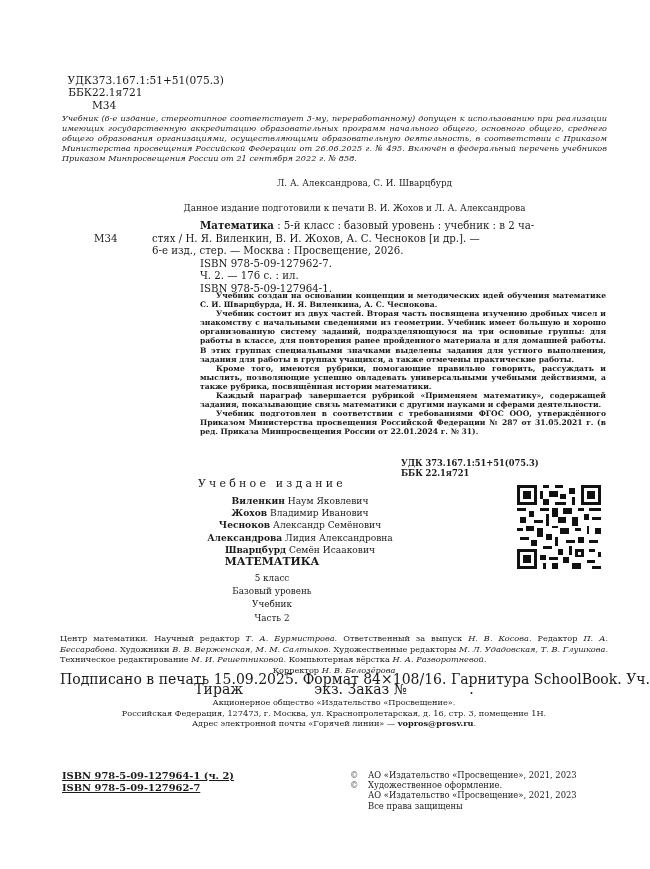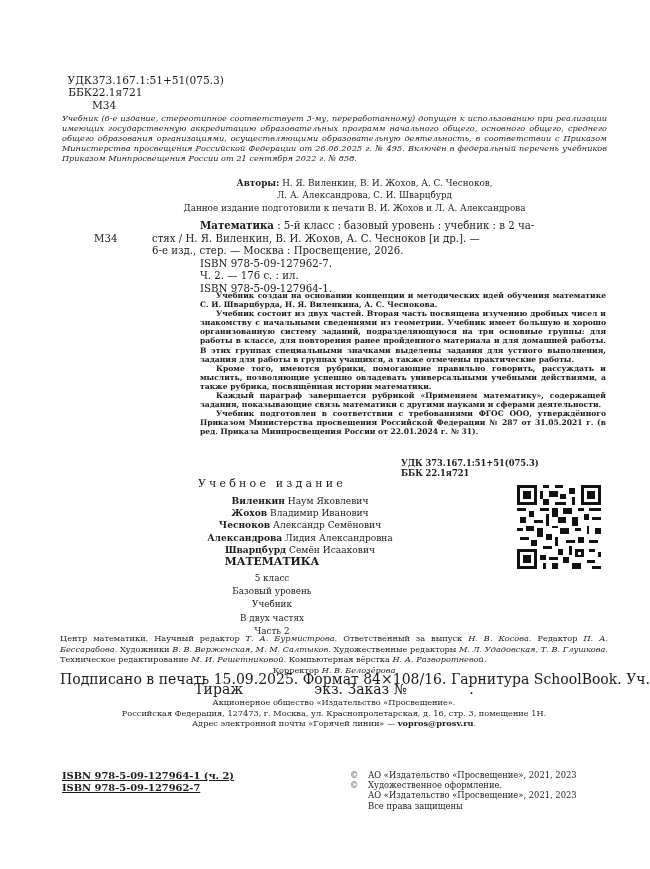--- a/index.html
+++ b/index.html
@@ -68,21 +68,20 @@
     </div>
   <div class="row">
       <span class="k"></span>
       <span>М34</span>
     </div>
 </div>
 
 <div id="approval" class="abs">Учебник (6-е издание, стереотипное соответствует 3-му, переработанному) допущен к использованию при реализации имеющих государственную аккредитацию образовательных программ начального общего, основного общего, среднего общего образования организациями, осуществляющими образовательную деятельность, в соответствии с Приказом Министерства просвещения Российской Федерации от 26.06.2025 г. № 495. Включён в федеральный перечень учебников Приказом Минпросвещения России от 21 сентября 2022 г. № 858.</div>
 
 <div id="authors" class="abs">
-  <div><span class="b">Авторы:</span><span> Н. Я. Виленкин, В. И. Жохов, А. С. Чесноков,</span></div>
   <div>Л. А. Александрова, С. И. Шварцбурд</div>
 </div>
 
 <div id="prepared" class="abs">Данное издание подготовили к печати В. И. Жохов и Л. А. Александрова</div>
 
 <div id="bib" class="abs">
   <div class="ind1 ln"><span class="b">Математика</span><span> : 5-й класс : базовый уровень : учебник : в 2 ча-</span></div>
   <div class="l2 ln"><span class="m34">М34</span><span>стях / Н. Я. Виленкин, В. И. Жохов, А. С. Чесноков [и др.]. —</span></div>
   <div class="ln">6-е изд., стер. — Москва : Просвещение, 2026.</div>
   <div class="ind2 ln">ISBN 978-5-09-127962-7.</div>
@@ -179,21 +178,20 @@
     <rect x="19" y="27" width="3" height="2"></rect>
       <rect x="26" y="28" width="3" height="1"></rect>
   </g>
 </svg>
 
 <div id="title" class="abs">
   <div class="t">МАТЕМАТИКА</div>
   <div class="s">5 класс</div>
   <div class="s">Базовый уровень</div>
   <div class="s">Учебник</div>
-  <div class="s">В двух частях</div>
   <div class="s">Часть 2</div>
 </div>
 
 <div id="credits" class="abs">
   <div><span>Центр математики. Научный редактор </span><span class="i">Т. А. Бурмистрова</span><span>. Ответственный за выпуск </span><span class="i">Н. В. Косова</span><span>. Редактор </span><span class="i">П. А. Бессарабова</span><span>. Художники </span><span class="i">В. В. Верженская, М. М. Салтыков</span><span>. Художественные редакторы </span><span class="i">М. Л. Удадовская, Т. В. Глушкова</span><span>. Техническое редактирование </span><span class="i">М. И. Решетниковой</span><span>. Компьютерная вёрстка </span><span class="i">Н. А. Разворотневой</span><span>.</span></div>
   <div class="c"><span>Корректор </span><span class="i">Н. В. Белозёрова</span></div>
 </div>
 
 <div id="print" class="abs">
   <div style="white-space:nowrap;">Подписано в печать 15.09.2025. Формат 84×108/16. Гарнитура SchoolBook. Уч.-изд. л. 9,72. Усл. печ. л. 18,48.</div>

